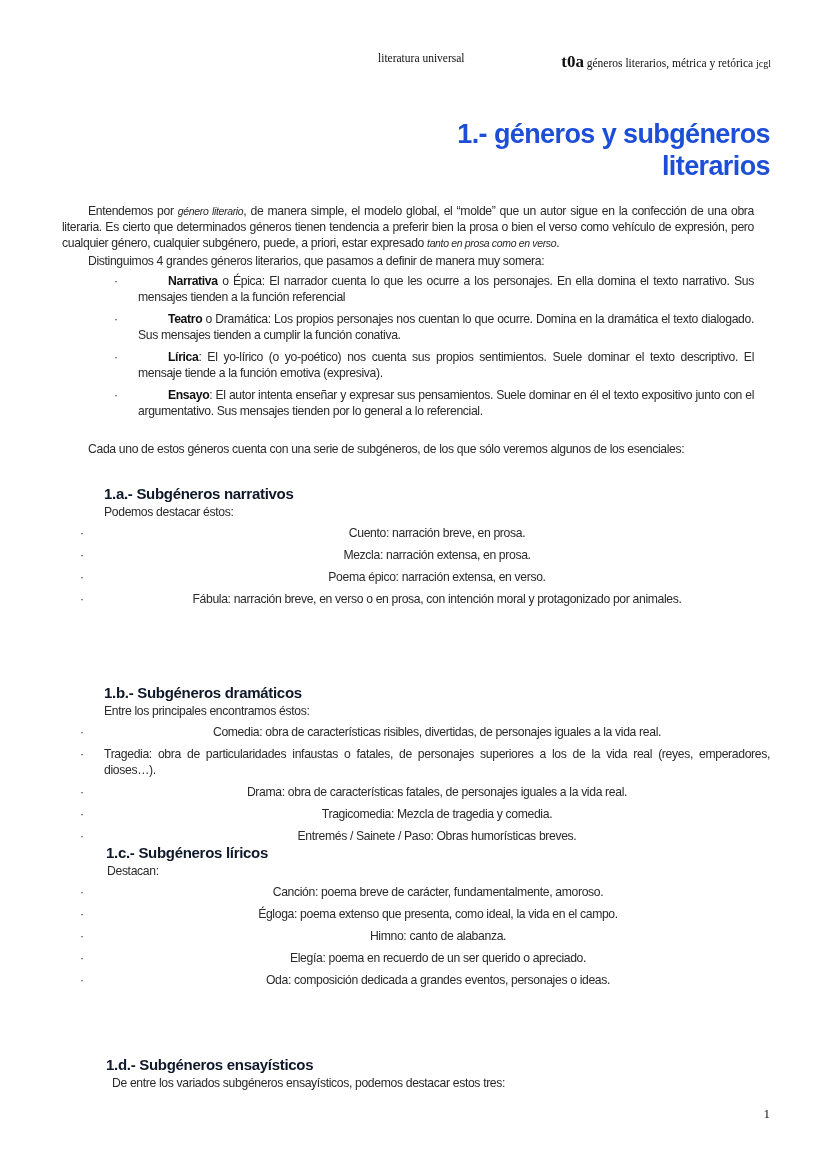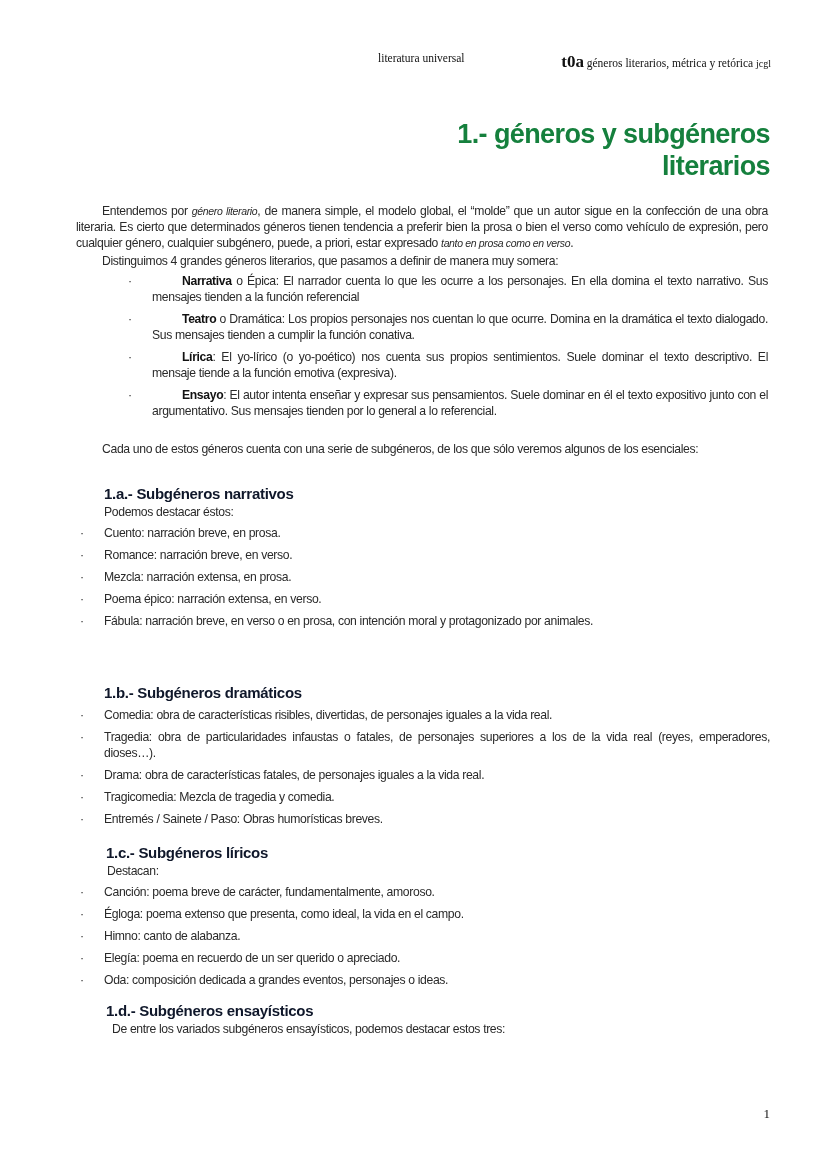--- a/index.html
+++ b/index.html
@@ -6,40 +6,40 @@
   body { width: 828px; height: 1171px; position: relative; overflow: hidden; color: #222; }
   .page { position: absolute; left: 0; top: 0; width: 828px; height: 1171px; }
   .header { position: absolute; top: 52px; left: 2px; width: 828px; height: 16px;
             font-family: "Liberation Serif", serif; font-size: 11.5px; color: #111; }
   .header .course { position: absolute; left: 376px; top: 0; }
   .header .right { position: absolute; right: 59px; top: 0; white-space: nowrap; }
   .header .code { font-weight: bold; font-size: 17px; }
   .header .initials { font-size: 10px; }
   .title { position: absolute; right: 58px; top: 118px; text-align: right;
            font-family: "Liberation Sans", sans-serif; font-weight: bold; font-size: 27px;
-           line-height: 32px; color: #15803d; letter-spacing: -0.6px; }
-  .body { position: absolute; left: 76px; width: 692px; top: 203px;
+           line-height: 32px; color: #1d4ed8; letter-spacing: -0.6px; }
+  .body { position: absolute; left: 62px; width: 692px; top: 203px;
           font-family: "Liberation Sans", sans-serif; font-size: 12.2px; line-height: 16px;
           color: #2a2a2a; letter-spacing: -0.35px; }
   p { margin: 0; text-align: justify; }
   .indent { text-indent: 26px; }
   .intro-extra { margin-left: 26px; margin-top: 2px; }
   .genre-list { list-style: none; margin: 4px 0 0 0; padding: 0 0 0 76px; }
   .genre-list li { position: relative; margin-bottom: 6px; text-align: justify; }
   .genre-list li::before { content: "·"; position: absolute; left: -24px; top: 0; }
   .genre-list b { font-weight: bold; color: #111; padding-left: 30px; }
   .after { margin: 22px 0 0 26px; }
   h2 { font-family: "Liberation Sans", sans-serif; font-size: 15px; font-weight: bold;
        color: #0f172a; margin: 0; letter-spacing: -0.3px; line-height: 18px; }
   .section { position: absolute; left: 104px; width: 666px;
              font-family: "Liberation Sans", sans-serif; font-size: 12.2px; line-height: 16px;
              color: #2a2a2a; letter-spacing: -0.35px; }
   .section .lead { margin-top: 1px; }
   .sub-list { list-style: none; margin: 5px 0 0 -24px; padding: 0 0 0 24px; }
-  .sub-list li { position: relative; margin-bottom: 6px; text-align: left; }
+  .sub-list li { position: relative; margin-bottom: 6px; text-align: center; }
   .sub-list li::before { content: "·"; position: absolute; left: -24px; top: 0; }
   .pagenum { position: absolute; right: 58px; top: 1106px;
              font-family: "Liberation Serif", serif; font-size: 13px; color: #111; }
 </style>
 </head>
 <body>
 
 <div class="page">
 
   <div class="header">
@@ -68,29 +68,29 @@
     </ul>
 
     <p class="after" style="margin-left:26px;text-align:left;">Cada uno de estos géneros cuenta con una serie de subgéneros, de los que sólo veremos algunos de los esenciales:</p>
   </div>
 
   <div class="section" style="top:485px;">
     <h2>1.a.- Subgéneros narrativos</h2>
     <div class="lead">Podemos destacar éstos:</div>
     <ul class="sub-list">
       <li>Cuento: narración breve, en prosa.</li>
-      <li>Romance: narración breve, en verso.</li>
       <li>Mezcla: narración extensa, en prosa.</li>
       <li>Poema épico: narración extensa, en verso.</li>
       <li>Fábula: narración breve, en verso o en prosa, con intención moral y protagonizado por animales.</li>
     </ul>
   </div>
 
   <div class="section" style="top:684px;">
     <h2>1.b.- Subgéneros dramáticos</h2>
+    <div class="lead">Entre los principales encontramos éstos:</div>
     <ul class="sub-list">
       <li>Comedia: obra de características risibles, divertidas, de personajes iguales a la vida real.</li>
       <li style="text-align:justify;">Tragedia: obra de particularidades infaustas o fatales, de personajes superiores a los de la vida real (reyes, emperadores, dioses…).</li>
       <li>Drama: obra de características fatales, de personajes iguales a la vida real.</li>
       <li>Tragicomedia: Mezcla de tragedia y comedia.</li>
       <li>Entremés / Sainete / Paso: Obras humorísticas breves.</li>
     </ul>
   </div>
 
   <div class="section" style="top:844px; left:106px;">
@@ -98,19 +98,19 @@
     <div class="lead" style="margin-left:1px;">Destacan:</div>
     <ul class="sub-list" style="margin-left:-26px;">
       <li>Canción: poema breve de carácter, fundamentalmente, amoroso.</li>
       <li>Égloga: poema extenso que presenta, como ideal, la vida en el campo.</li>
       <li>Himno: canto de alabanza.</li>
       <li>Elegía: poema en recuerdo de un ser querido o apreciado.</li>
       <li>Oda: composición dedicada a grandes eventos, personajes o ideas.</li>
     </ul>
   </div>
 
-  <div class="section" style="top:1002px; left:106px;">
+  <div class="section" style="top:1056px; left:106px;">
     <h2>1.d.- Subgéneros ensayísticos</h2>
     <div class="lead" style="margin-left:6px;">De entre los variados subgéneros ensayísticos, podemos destacar estos tres:</div>
   </div>
 
   <div class="pagenum">1</div>
 </div>
 
 </body></html>

